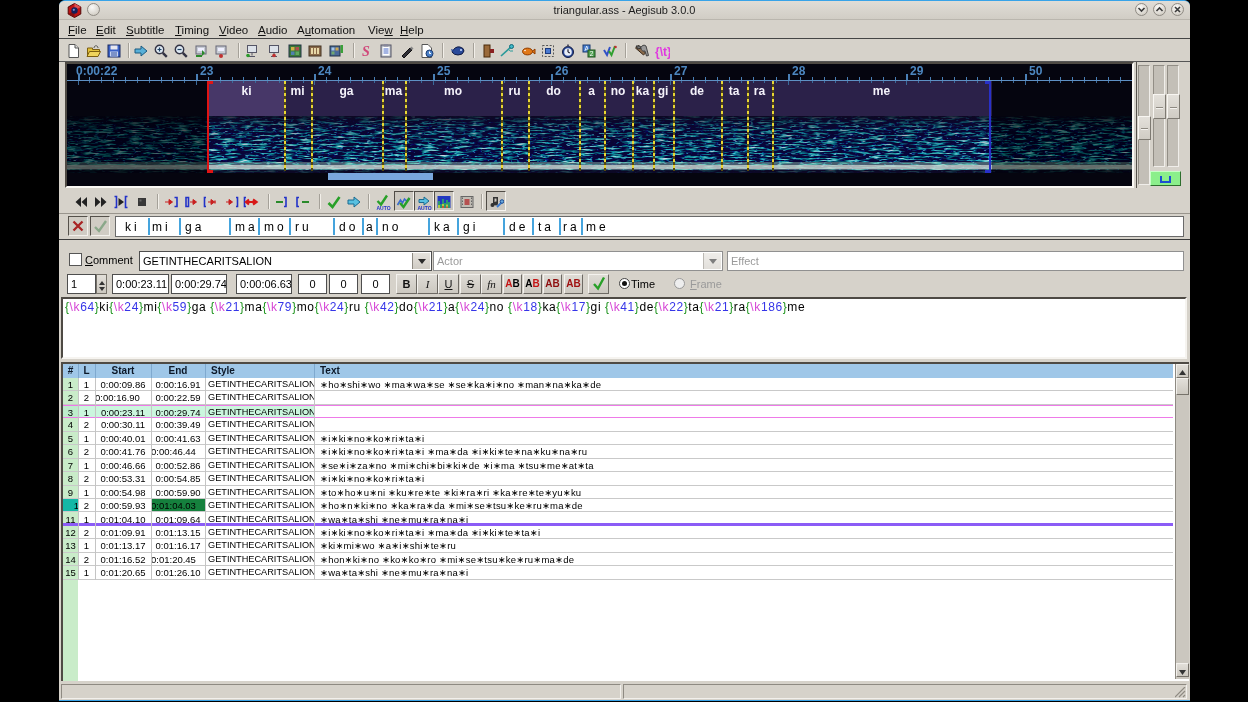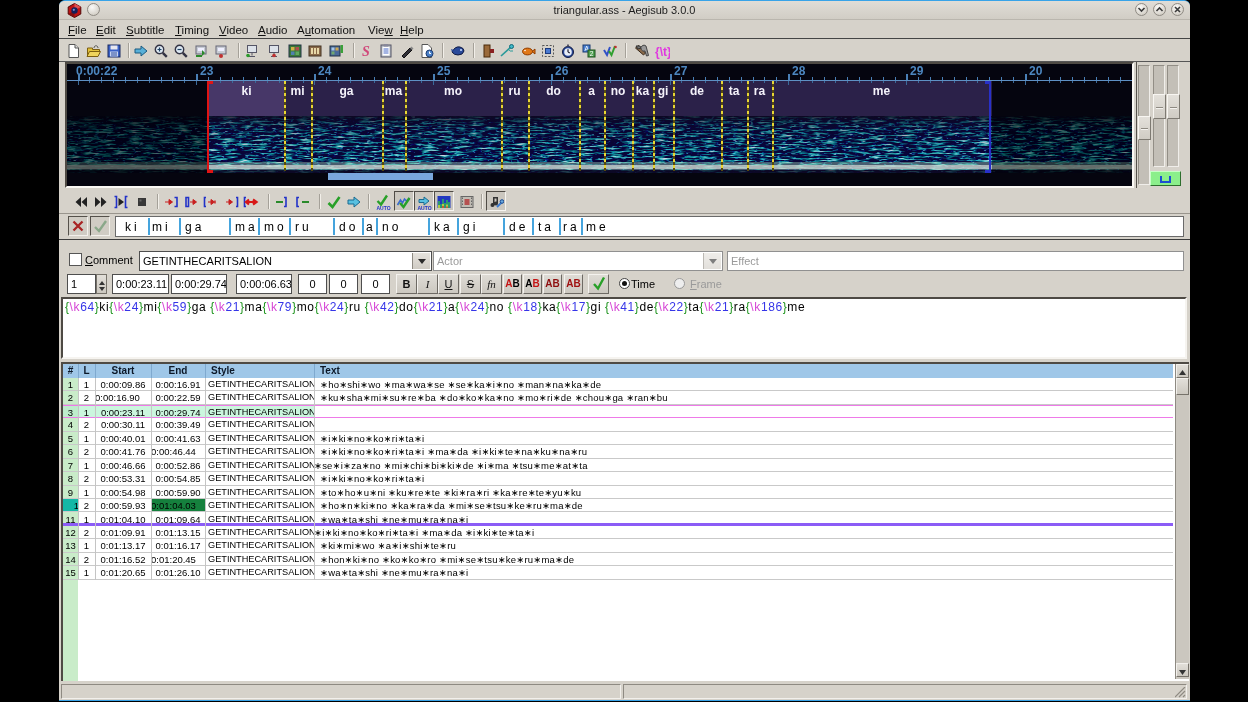--- a/index.html
+++ b/index.html
@@ -230,21 +230,21 @@
 <div id="audiobox">
       <div id="timeline">
         <span class="sec" style="left:9px">0:00:22</span>
         <span class="sec" style="left:133px">23</span>
         <span class="sec" style="left:251px">24</span>
         <span class="sec" style="left:370px">25</span>
         <span class="sec" style="left:488px">26</span>
         <span class="sec" style="left:607px">27</span>
         <span class="sec" style="left:725px">28</span>
         <span class="sec" style="left:843px">29</span>
-        <span class="sec" style="left:962px">20</span>
+        <span class="sec" style="left:962px">50</span>
         <div class="tick" style="left:10.6px;top:10px;width:2px;height:7px"></div>
         <div class="tick" style="left:22.4px;top:13px;width:1px;height:4px"></div>
         <div class="tick" style="left:34.3px;top:13px;width:1px;height:4px"></div>
         <div class="tick" style="left:46.1px;top:13px;width:1px;height:4px"></div>
         <div class="tick" style="left:58.0px;top:13px;width:1px;height:4px"></div>
         <div class="tick" style="left:69.8px;top:13px;width:1px;height:4px"></div>
         <div class="tick" style="left:81.6px;top:13px;width:1px;height:4px"></div>
         <div class="tick" style="left:93.5px;top:13px;width:1px;height:4px"></div>
         <div class="tick" style="left:105.3px;top:13px;width:1px;height:4px"></div>
         <div class="tick" style="left:117.2px;top:13px;width:1px;height:4px"></div>
@@ -688,21 +688,20 @@
         <div class="gc" style="left:88px;width:54px;background:#fff;text-align:center;line-height:13px">0:00:16.91</div>
         <div class="gc" style="left:142px;width:109px;background:#fff;line-height:13.45px;padding-left:3px;font-size:9.2px">GETINTHECARITSALION</div>
         <div class="gc" style="left:251px;width:859px;background:#fff;line-height:13px;padding-left:6px;letter-spacing:0.2px">∗ho∗shi∗wo ∗ma∗wa∗se ∗se∗ka∗i∗no ∗man∗na∗ka∗de</div>
       </div>
       <div class="abs" style="left:0;top:27.45px;width:1110px;height:13.45px;font-size:9.5px;border-bottom:1px solid #c9c9c9">
         <div class="gc" style="left:0;width:15px;background:#c9ecc9;text-align:center;line-height:13px">2</div>
         <div class="gc" style="left:15px;width:17px;background:#fff;text-align:center;line-height:13px">2</div>
         <div class="gc" style="left:32px;width:56px;background:#fff;text-align:left;line-height:13px">0:00:16.90</div>
         <div class="gc" style="left:88px;width:54px;background:#fff;text-align:center;line-height:13px">0:00:22.59</div>
         <div class="gc" style="left:142px;width:109px;background:#fff;line-height:13.45px;padding-left:3px;font-size:9.2px">GETINTHECARITSALION</div>
-        <div class="gc" style="left:251px;width:859px;background:#fff;line-height:13px;padding-left:6px;letter-spacing:0.2px">∗ku∗sha∗mi∗su∗re∗ba ∗do∗ko∗ka∗no ∗mo∗ri∗de ∗chou∗ga ∗ran∗bu</div>
       </div>
       <div class="abs" style="left:0;top:40.90px;width:1110px;height:13.45px;font-size:9.5px;border-top:1px solid #ee7ae8;border-bottom:1px solid #ee7ae8">
         <div class="gc" style="left:0;width:15px;background:#bdeccc;text-align:center;line-height:13px">3</div>
         <div class="gc" style="left:15px;width:17px;background:#cbf6de;text-align:center;line-height:13px">1</div>
         <div class="gc" style="left:32px;width:56px;background:#cbf6de;text-align:center;line-height:13px">0:00:23.11</div>
         <div class="gc" style="left:88px;width:54px;background:#cbf6de;text-align:center;line-height:13px">0:00:29.74</div>
         <div class="gc" style="left:142px;width:109px;background:#cbf6de;line-height:13.45px;padding-left:3px;font-size:9.2px">GETINTHECARITSALION</div>
       </div>
       <div class="abs" style="left:0;top:54.35px;width:1110px;height:13.45px;font-size:9.5px;border-bottom:1px solid #c9c9c9">
         <div class="gc" style="left:0;width:15px;background:#c9ecc9;text-align:center;line-height:13px">4</div>
@@ -726,21 +725,21 @@
         <div class="gc" style="left:88px;width:54px;background:#fff;text-align:left;line-height:13px">0:00:46.44</div>
         <div class="gc" style="left:142px;width:109px;background:#fff;line-height:13.45px;padding-left:3px;font-size:9.2px">GETINTHECARITSALION</div>
         <div class="gc" style="left:251px;width:859px;background:#fff;line-height:13px;padding-left:6px;letter-spacing:0.2px">∗i∗ki∗no∗ko∗ri∗ta∗i ∗ma∗da ∗i∗ki∗te∗na∗ku∗na∗ru</div>
       </div>
       <div class="abs" style="left:0;top:94.70px;width:1110px;height:13.45px;font-size:9.5px;border-bottom:1px solid #c9c9c9">
         <div class="gc" style="left:0;width:15px;background:#c9ecc9;text-align:center;line-height:13px">7</div>
         <div class="gc" style="left:15px;width:17px;background:#fff;text-align:center;line-height:13px">1</div>
         <div class="gc" style="left:32px;width:56px;background:#fff;text-align:center;line-height:13px">0:00:46.66</div>
         <div class="gc" style="left:88px;width:54px;background:#fff;text-align:center;line-height:13px">0:00:52.86</div>
         <div class="gc" style="left:142px;width:109px;background:#fff;line-height:13.45px;padding-left:3px;font-size:9.2px">GETINTHECARITSALION</div>
-        <div class="gc" style="left:251px;width:859px;background:#fff;line-height:13px;letter-spacing:0.2px">∗se∗i∗za∗no ∗mi∗chi∗bi∗ki∗de ∗i∗ma ∗tsu∗me∗at∗ta</div>
+        <div class="gc" style="left:251px;width:859px;background:#fff;line-height:13px;padding-left:6px;letter-spacing:0.2px">∗se∗i∗za∗no ∗mi∗chi∗bi∗ki∗de ∗i∗ma ∗tsu∗me∗at∗ta</div>
       </div>
       <div class="abs" style="left:0;top:108.15px;width:1110px;height:13.45px;font-size:9.5px;border-bottom:1px solid #c9c9c9">
         <div class="gc" style="left:0;width:15px;background:#c9ecc9;text-align:center;line-height:13px">8</div>
         <div class="gc" style="left:15px;width:17px;background:#fff;text-align:center;line-height:13px">2</div>
         <div class="gc" style="left:32px;width:56px;background:#fff;text-align:center;line-height:13px">0:00:53.31</div>
         <div class="gc" style="left:88px;width:54px;background:#fff;text-align:center;line-height:13px">0:00:54.85</div>
         <div class="gc" style="left:142px;width:109px;background:#fff;line-height:13.45px;padding-left:3px;font-size:9.2px">GETINTHECARITSALION</div>
         <div class="gc" style="left:251px;width:859px;background:#fff;line-height:13px;padding-left:6px;letter-spacing:0.2px">∗i∗ki∗no∗ko∗ri∗ta∗i</div>
       </div>
       <div class="abs" style="left:0;top:121.60px;width:1110px;height:13.45px;font-size:9.5px;border-bottom:1px solid #c9c9c9">
@@ -766,21 +765,21 @@
         <div class="gc" style="left:88px;width:54px;background:#fff;text-align:center;line-height:13px">0:01:09.64</div>
         <div class="gc" style="left:142px;width:109px;background:#fff;line-height:13.45px;padding-left:3px;font-size:9.2px">GETINTHECARITSALION</div>
         <div class="gc" style="left:251px;width:859px;background:#fff;line-height:13px;padding-left:6px;letter-spacing:0.2px">∗wa∗ta∗shi ∗ne∗mu∗ra∗na∗i</div>
       </div>
       <div class="abs" style="left:0;top:161.95px;width:1110px;height:13.45px;font-size:9.5px;border-bottom:1px solid #c9c9c9">
         <div class="gc" style="left:0;width:15px;background:#c9ecc9;text-align:center;line-height:13px">12</div>
         <div class="gc" style="left:15px;width:17px;background:#fff;text-align:center;line-height:13px">2</div>
         <div class="gc" style="left:32px;width:56px;background:#fff;text-align:center;line-height:13px">0:01:09.91</div>
         <div class="gc" style="left:88px;width:54px;background:#fff;text-align:center;line-height:13px">0:01:13.15</div>
         <div class="gc" style="left:142px;width:109px;background:#fff;line-height:13.45px;padding-left:3px;font-size:9.2px">GETINTHECARITSALION</div>
-        <div class="gc" style="left:251px;width:859px;background:#fff;line-height:13px;letter-spacing:0.2px">∗i∗ki∗no∗ko∗ri∗ta∗i ∗ma∗da ∗i∗ki∗te∗ta∗i</div>
+        <div class="gc" style="left:251px;width:859px;background:#fff;line-height:13px;padding-left:6px;letter-spacing:0.2px">∗i∗ki∗no∗ko∗ri∗ta∗i ∗ma∗da ∗i∗ki∗te∗ta∗i</div>
       </div>
       <div class="abs" style="left:0;top:175.40px;width:1110px;height:13.45px;font-size:9.5px;border-bottom:1px solid #c9c9c9">
         <div class="gc" style="left:0;width:15px;background:#c9ecc9;text-align:center;line-height:13px">13</div>
         <div class="gc" style="left:15px;width:17px;background:#fff;text-align:center;line-height:13px">1</div>
         <div class="gc" style="left:32px;width:56px;background:#fff;text-align:center;line-height:13px">0:01:13.17</div>
         <div class="gc" style="left:88px;width:54px;background:#fff;text-align:center;line-height:13px">0:01:16.17</div>
         <div class="gc" style="left:142px;width:109px;background:#fff;line-height:13.45px;padding-left:3px;font-size:9.2px">GETINTHECARITSALION</div>
         <div class="gc" style="left:251px;width:859px;background:#fff;line-height:13px;padding-left:6px;letter-spacing:0.2px">∗ki∗mi∗wo ∗a∗i∗shi∗te∗ru</div>
       </div>
       <div class="abs" style="left:0;top:188.85px;width:1110px;height:13.45px;font-size:9.5px;border-bottom:1px solid #c9c9c9">

